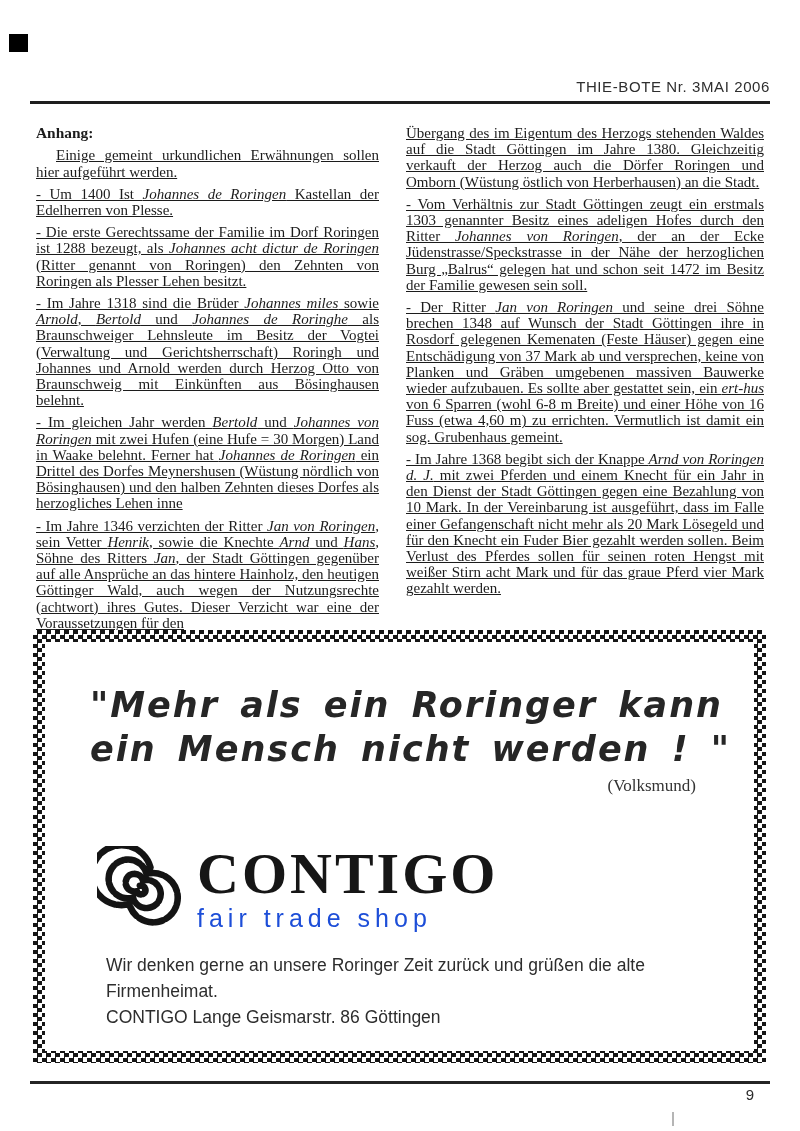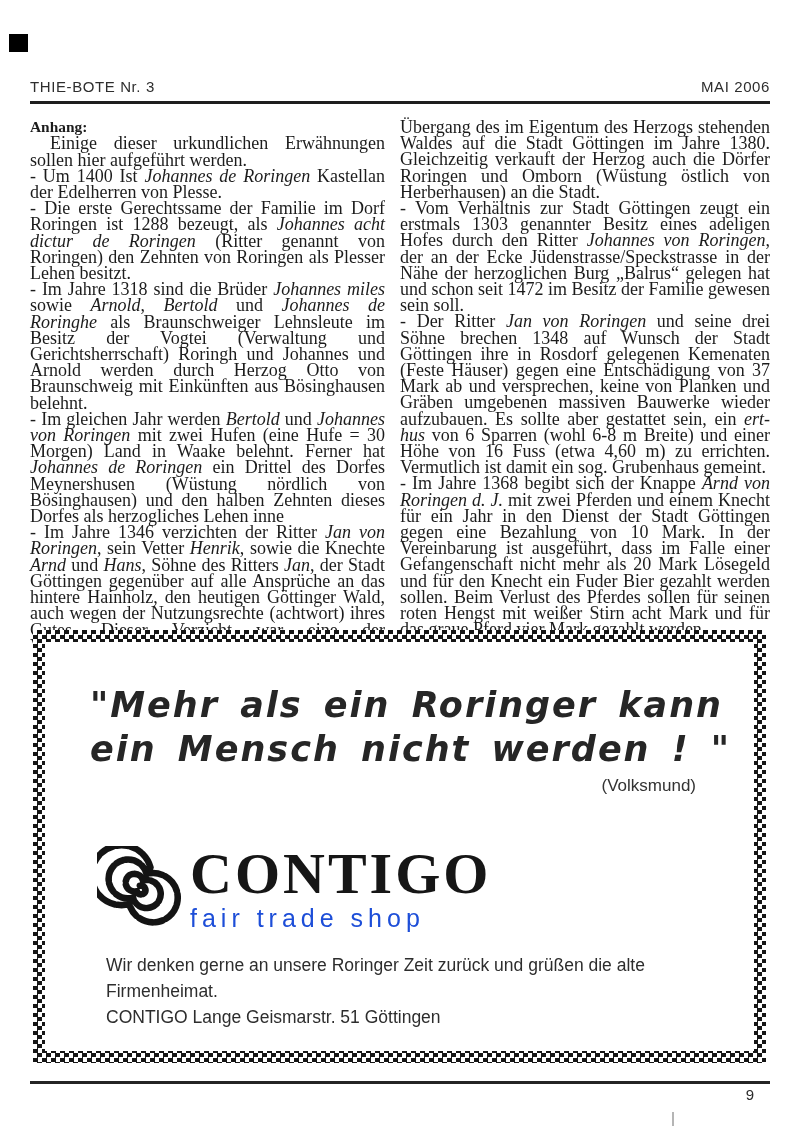--- a/index.html
+++ b/index.html
@@ -5,53 +5,53 @@
   html,body { margin:0; padding:0; background:#ffffff; }
   .page {
     position:relative; width:800px; height:1131px; background:#ffffff;
     font-family:"Liberation Serif", serif; color:#1c1c1c; overflow:hidden;
   }
   .scan-mark { position:absolute; left:9px; top:34px; width:19px; height:18px; background:#000; }
   .scan-tick { position:absolute; left:672px; top:1112px; width:2px; height:14px; background:#b5b5b5; }
 
   .hdr {
     position:absolute; left:30px; right:30px; top:78px;
-    display:flex; justify-content:space-between;
+    display:flex; justify-content:flex-end;
     font-family:"Liberation Sans", sans-serif; font-size:15px;
     color:#2e2e2e; letter-spacing:0.6px;
   }
   .hdr-rule { position:absolute; left:30px; right:30px; top:101px; height:3px; background:#1e1e1e; }
 
   .columns { position:absolute; left:30px; top:119px; width:740px; display:flex; gap:15px; }
   .col { width:355px; }
   .col.right { width:370px; }
-  .col p { margin:0; }
-  .para { text-align:justify; font-size:18px; line-height:16.2px; hyphens:auto; }
+  .col p { margin:6px; }
+  .para { text-align:justify; font-size:15px; line-height:16.2px; hyphens:auto;text-decoration:underline; }
   .col-heading { font-weight:bold; font-size:15.4px; line-height:16.4px; }
   .indent { text-indent:20px; }
 
   .ad {
     position:absolute; left:33px; top:630px; width:733px; height:433px;
     box-sizing:border-box; padding:12px;
     background: repeating-conic-gradient(#161616 0% 25%, #ffffff 0% 50%) 0 0 / 9px 9px;
   }
   .ad-inner { background:#ffffff; width:100%; height:100%; box-sizing:border-box; padding:2px 10px; }
 
   .quote {
     margin-top:40px; margin-left:35px;
     font-family:"DejaVu Sans", sans-serif; font-style:italic; font-weight:bold;
     font-size:35px; color:#262626; letter-spacing:2px; word-spacing:7px; line-height:1.25;
   }
   .quote .l2 { }
   .attribution {
     text-align:right; margin-right:48px; margin-top:4px;
-    font-family:Liberation Sans, sans-serif; font-size:17px; color:#333333;
+    font-family:Liberation Serif, serif; font-size:17px; color:#333333;
   }
 
-  .logo-row { margin-top:50px; margin-left:42px; display:flex; align-items:center; gap:5px; }
+  .logo-row { margin-top:50px; margin-left:42px; display:flex; align-items:center; gap:12px; }
   .spiral { width:88px; height:88px; flex:0 0 auto; }
   .logo-name {
     font-family:"Liberation Serif", serif; font-weight:bold;
     font-size:58px; line-height:0.95; letter-spacing:3px; color:#161616;
   }
   .logo-tagline {
     font-family:"Liberation Sans", sans-serif; font-size:25px; font-weight:300;
     letter-spacing:5px; color:#1d4ed8; margin-top:3px;
   }
 
@@ -75,21 +75,21 @@
 
   <div class="hdr">
     <span>THIE-BOTE Nr. 3</span>
     <span>MAI 2006</span>
   </div>
   <div class="hdr-rule"></div>
 
   <div class="columns">
     <div class="col">
         <p class="col-heading">Anhang:</p>
-        <p class="para indent"><span>Einige dieser urkundlichen Erwähnungen sollen hier aufgeführt werden.</span></p>
+        <p class="para indent"><span>Einige gemeint urkundlichen Erwähnungen sollen hier aufgeführt werden.</span></p>
         <p class="para"><span> - Um 1400 Ist </span><i>Johannes de Roringen</i><span> Kastellan der Edelherren von Plesse.</span></p>
         <p class="para"><span> - Die erste Gerechtssame der Familie im Dorf Roringen ist 1288 bezeugt, als </span><i>Johannes acht dictur de Roringen</i><span> (Ritter genannt von Roringen) den Zehnten von Roringen als Plesser Lehen besitzt.</span></p>
         <p class="para"><span> - Im Jahre 1318 sind die Brüder </span><i>Johannes miles</i><span> sowie </span><i>Arnold</i><span>, </span><i>Bertold</i><span> und </span><i>Johannes de Roringhe</i><span> als Braunschweiger Lehnsleute im Besitz der Vogtei (Verwaltung und Gerichtsherrschaft) Roringh und Johannes und Arnold werden durch Herzog Otto von Braunschweig mit Einkünften aus Bösinghausen belehnt.</span></p>
         <p class="para"><span> - Im gleichen Jahr werden </span><i>Bertold</i><span> und </span><i>Johannes von Roringen</i><span> mit zwei Hufen (eine Hufe = 30 Morgen) Land in Waake belehnt. Ferner hat </span><i>Johannes de Roringen</i><span> ein Drittel des Dorfes Meynershusen (Wüstung nördlich von Bösinghausen) und den halben Zehnten dieses Dorfes als herzogliches Lehen inne</span></p>
         <p class="para"><span> - Im Jahre 1346 verzichten der Ritter </span><i>Jan von Roringen</i><span>, sein Vetter </span><i>Henrik</i><span>, sowie die Knechte </span><i>Arnd</i><span> und </span><i>Hans</i><span>, Söhne des Ritters </span><i>Jan</i><span>, der Stadt Göttingen gegenüber auf alle Ansprüche an das hintere Hainholz, den heutigen Göttinger Wald, auch wegen der Nutzungsrechte (achtwort) ihres Gutes. Dieser Verzicht war eine der Voraussetzungen für den</span></p>
       </div>
     <div class="col right">
         <p class="para"><span>Übergang des im Eigentum des Herzogs stehenden Waldes auf die Stadt Göttingen im Jahre 1380. Gleichzeitig verkauft der Herzog auch die Dörfer Roringen und Omborn (Wüstung östlich von Herberhausen) an die Stadt.</span></p>
         <p class="para"><span> - Vom Verhältnis zur Stadt Göttingen zeugt ein erstmals 1303 genannter Besitz eines adeligen Hofes durch den Ritter </span><i>Johannes von Roringen</i><span>, der an der Ecke Jüdenstrasse/Speckstrasse in der Nähe der herzoglichen Burg „Balrus“ gelegen hat und schon seit 1472 im Besitz der Familie gewesen sein soll.</span></p>
         <p class="para"><span> - Der Ritter </span><i>Jan von Roringen</i><span> und seine drei Söhne brechen 1348 auf Wunsch der Stadt Göttingen ihre in Rosdorf gelegenen Kemenaten (Feste Häuser) gegen eine Entschädigung von 37 Mark ab und versprechen, keine von Planken und Gräben umgebenen massiven Bauwerke wieder aufzubauen. Es sollte aber gestattet sein, ein </span><i>ert-hus</i><span> von 6 Sparren (wohl 6-8 m Breite) und einer Höhe von 16 Fuss (etwa 4,60 m) zu errichten. Vermutlich ist damit ein sog. Grubenhaus gemeint.</span></p>
@@ -112,21 +112,21 @@
           </g>
         </svg>
         <div>
           <div class="logo-name">CONTIGO</div>
           <div class="logo-tagline">fair trade shop</div>
         </div>
       </div>
 
       <div class="ad-msg">
         <div>Wir denken gerne an unsere Roringer Zeit zurück und grüßen die alte Firmenheimat.</div>
-        <div>CONTIGO  Lange Geismarstr. 51 Göttingen</div>
+        <div>CONTIGO  Lange Geismarstr. 86 Göttingen</div>
       </div>
     </div>
   </div>
 
   <div class="ftr-rule"></div>
   <div class="page-num">9</div>
   <div class="scan-tick"></div>
 
 </div>
 

